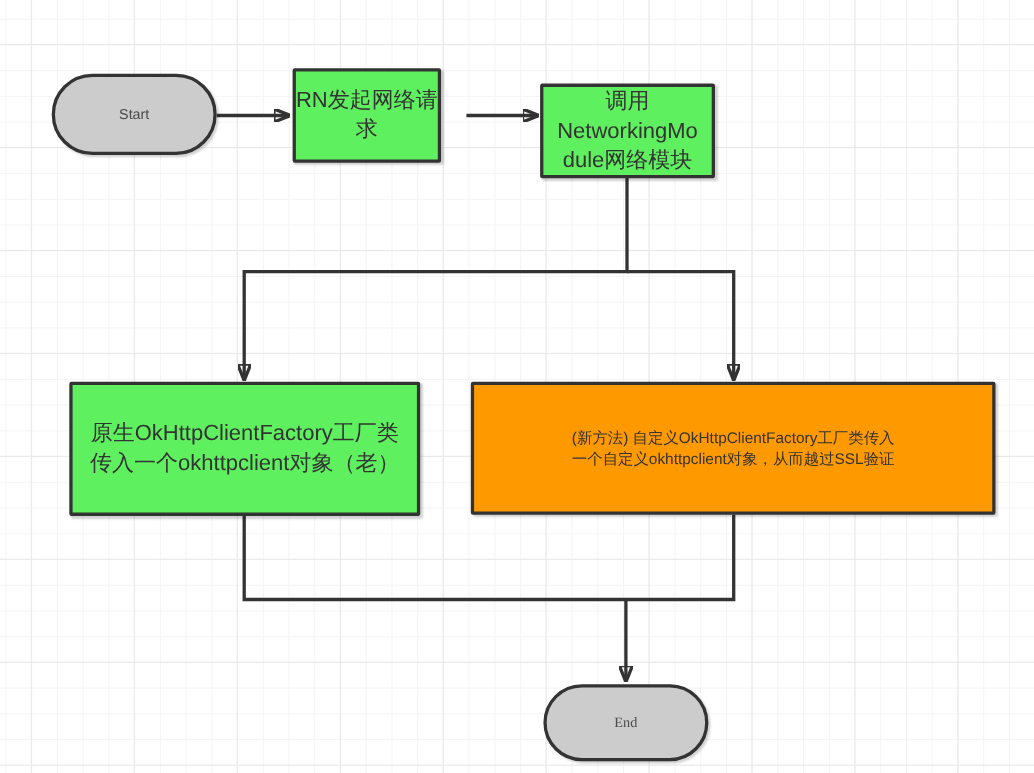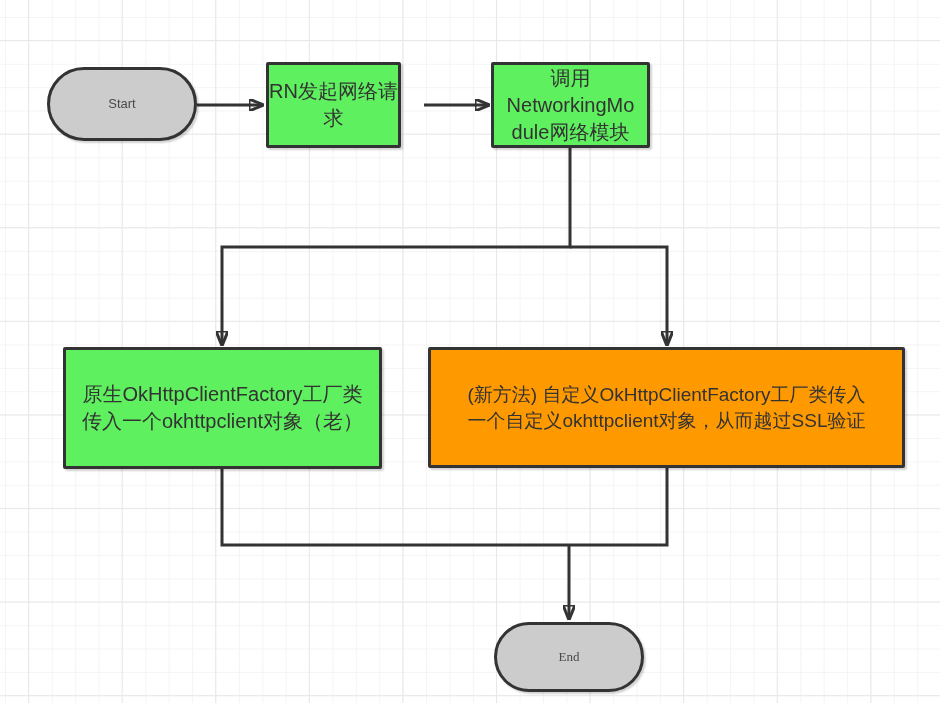--- a/index.html
+++ b/index.html
@@ -26,25 +26,25 @@
     border-radius:2px;
     display:flex;align-items:center;justify-content:center;
     text-align:center;
     color:#333333;
     box-shadow:2px 2px 2px rgba(0,0,0,0.18);
     line-height:1.35;
   }
   .node .lbl{white-space:pre-line;display:block;width:100%;}
   .terminator{border-radius:37px;background:#cccccc;color:#4a4a4a;font-size:13px;}
   .green{background:#5ef05e;font-size:20px;}
-  .orange{background:#ff9900;font-size:19px;}
+  .orange{background:#ff9900;font-size:14px;}
 
   .n-start{left:47px;top:67px;width:150px;height:74px;}
   .n-request{left:266px;top:62px;width:135px;height:86px;}
-  .n-networking{left:491px;top:62px;width:159px;height:86px;}
+  .n-networking{left:491px;top:76px;width:159px;height:86px;}
   .n-old{left:63px;top:347px;width:319px;height:122px;}
   .n-new{left:428px;top:347px;width:477px;height:121px;}
   .n-end{left:494px;top:622px;width:150px;height:70px;border-radius:35px;font-family:Liberation Serif, serif;}
 </style>
 </head>
 <body>
 
 <div class="canvas">
 
   <svg class="wires" width="940" height="703" viewBox="0 0 940 703">

